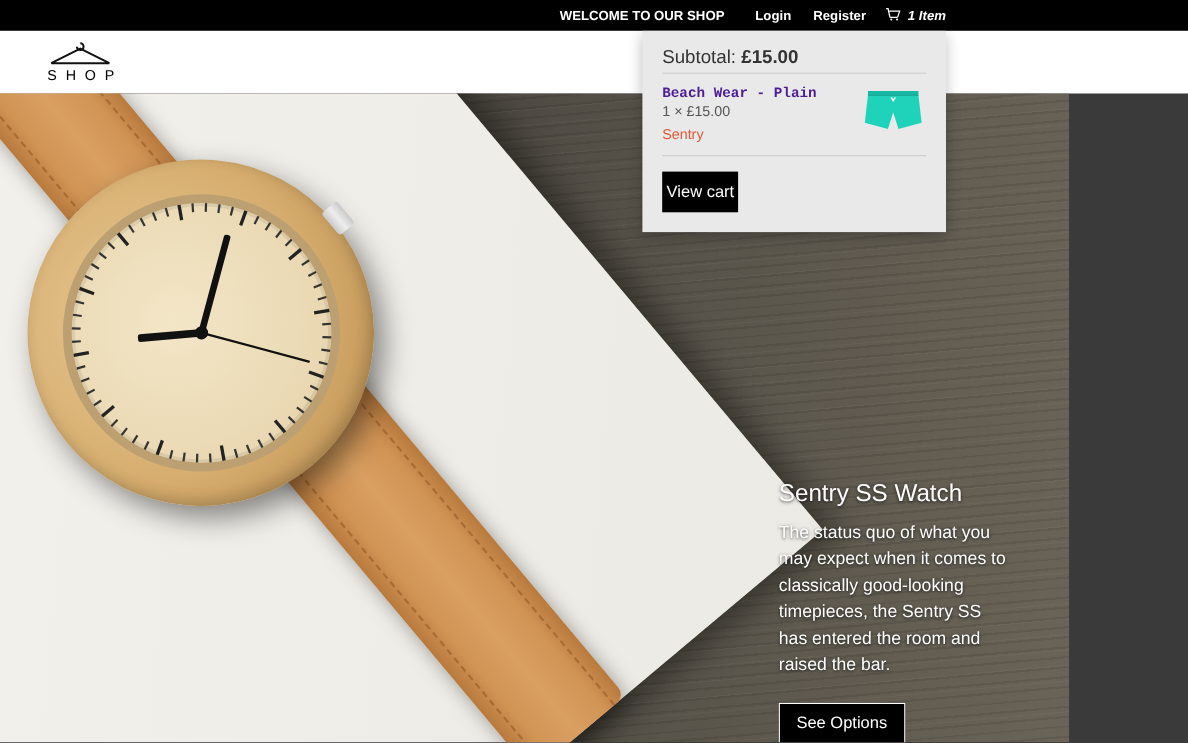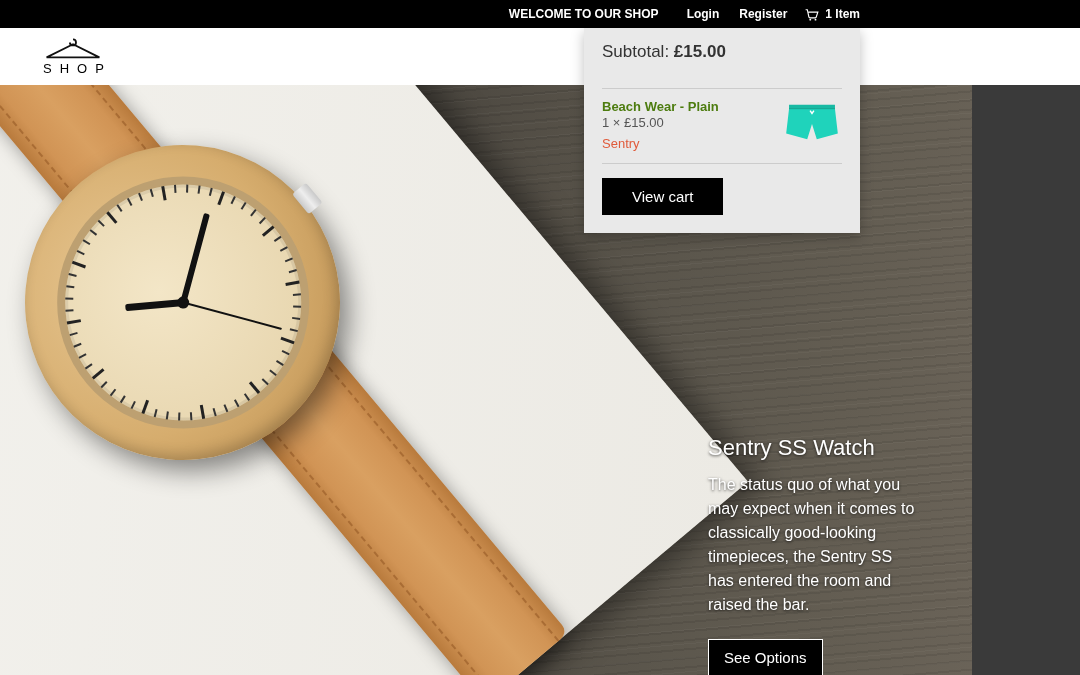--- a/index.html
+++ b/index.html
@@ -2,44 +2,44 @@
 <html><head>
 <meta charset="utf-8">
 <style>
   * { margin: 0; padding: 0; box-sizing: border-box; font-family: -apple-system, BlinkMacSystemFont, "Segoe UI", Helvetica, Arial, sans-serif; }
   body { width: 1080px; height: 675px; overflow: hidden; background: #3a3a3a; }
 
   
   .topbar { background: #000; color: #fff; height: 28px; display: flex; align-items: center; justify-content: flex-end; padding: 0 220px 0 0; font-size: 12px; font-weight: 600; }
   .topbar .welcome { margin-right: 18px; }
   .topbar .link { margin: 0 10px; cursor: pointer; font-weight: 600; }
-  .topbar .cart-summary { display: flex; align-items: flex-end; margin-left: 8px; cursor: pointer; }
+  .topbar .cart-summary { display: flex; align-items: flex-start; margin-left: 8px; cursor: pointer; font-style: italic; }
   .topbar .cart-summary svg { margin-right: 6px; }
 
   
   .header { background: #fff; height: 57px; display: flex; align-items: center; justify-content: space-between; padding: 0 220px 0 35px; position: relative; box-shadow: 0 1px 2px rgba(0,0,0,0.05); }
   .logo { display: flex; flex-direction: column; align-items: center; }
   .logo-text { font-size: 13px; font-weight: 400; letter-spacing: 8px; margin-left: 8px; color: #000000; }
   .nav { display: flex; gap: 22px; font-size: 14px; color: #666; }
   .nav-item { cursor: pointer; font-weight: 500; }
 
   
   .cart-dropdown {
     position: absolute; top: 28px; right: 220px; width: 276px; background: #e9e9e9;
     box-shadow: 0 4px 12px rgba(0,0,0,0.25); padding: 14px 18px 18px 18px; z-index: 20;
   }
-  .cart-subtotal { font-size: 17px; color:#333; font-weight: 400; padding-bottom: 26px; border-bottom: 1px solid #ccc; }
+  .cart-subtotal { font-size: 17px; color:#333; font-weight: 400; padding-bottom: 4px; border-bottom: 1px solid #ccc; }
   .cart-item { padding: 10px 0 12px 0; display: flex; justify-content: space-between; border-bottom: 1px solid #ccc; }
   .cart-item-info { font-size: 13px; }
-  .cart-item-name { font-weight: 700; color: #4d7c0f; }
+  .cart-item-name { font-weight: 700; color: #4c1d95; font-family: Liberation Mono, monospace; }
   .cart-item-qty { color: #555; margin-top: 1px; }
   .cart-item-remove { color: #e05a3a; margin-top: 6px; font-size: 13px; cursor: pointer; }
   .cart-item-thumb { width: 60px; height: 48px; display:flex; align-items:center; justify-content:center; }
   .cart-actions { display: flex; gap: 24px; padding-top: 14px; }
-  .btn { background: #000; color: #fff; font-size: 15px; padding: 10px 30px; cursor: pointer; border:none; }
+  .btn { background: #000; color: #fff; font-size: 15px; padding: 10px 4px; cursor: pointer; border:none; }
 
   
   .hero { position: relative; width: 972px; height: 590px; overflow: hidden; }
   .wood { position:absolute; inset:0; background: linear-gradient(95deg, #2a2a2a 0%, #3d3b38 25%, #4a463f 40%, #555047 55%, #5c574d 70%, #635d52 85%, #6a6358 100%); }
   .wood::after{
     content:""; position:absolute; inset:0;
     background: repeating-linear-gradient(175deg, rgba(0,0,0,0.08) 0 2px, transparent 2px 9px),
                 repeating-linear-gradient(175deg, rgba(255,255,255,0.03) 0 1px, transparent 1px 14px);
   }
   .slab {

